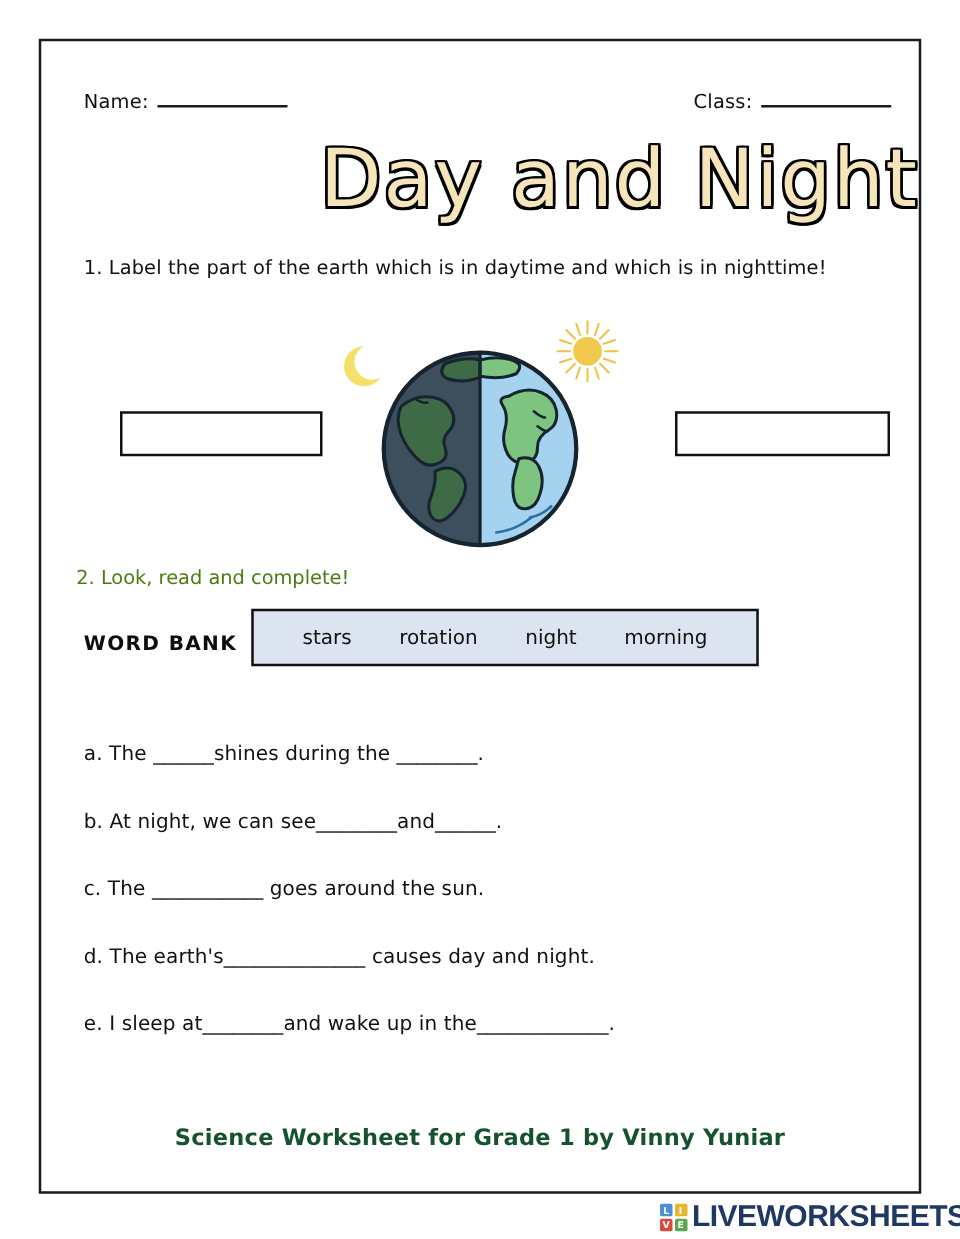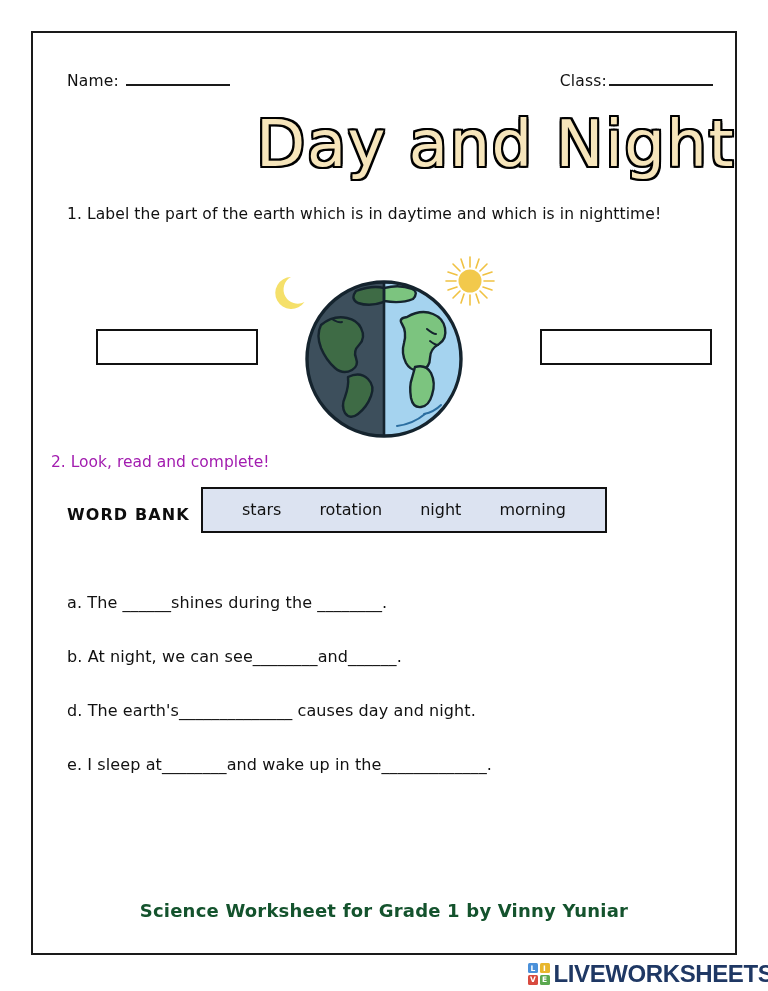--- a/index.html
+++ b/index.html
@@ -43,21 +43,21 @@
     display: flex;
     align-items: baseline;
     gap: 7px;
   }
   .class-field {
     position: absolute;
     right: 22px;
     top: 0;
     display: flex;
     align-items: baseline;
-    gap: 2px;
+    gap: 7px;
   }
   .field-label {
     font-size: 15.5px;
     color: #111111;
     letter-spacing: 0.2px;
   }
   .field-blank {
     display: inline-block;
     width: 104px;
     border-bottom: 2px solid #1a1a1a;
@@ -120,24 +120,24 @@
     border: 2.2px solid #111111;
     background: #ffffff;
     box-sizing: border-box;
   }
   .answer-box.left  { left: 63px; }
   .answer-box.right { right: 23px; width: 172px; }
 
   
   .q2-text {
     position: absolute;
-    left: 18px;
+    left: 28px;
     top: 420px;
     font-size: 15.5px;
-    color: #a21caf;
+    color: #4d7c0f;
     text-align: center;
   }
   .wordbank-label {
     position: absolute;
     left: 34px;
     top: 472px;
     font-size: 16px;
     font-weight: 700;
     color: #0d0d0d;
     letter-spacing: 1.1px;
@@ -338,20 +338,21 @@
       <span class="wb-word">stars</span>
       <span class="wb-word">rotation</span>
       <span class="wb-word">night</span>
       <span class="wb-word">morning</span>
     </div>
   </div>
 
   <div class="sentences">
     <div class="sentence">a. The ______shines during the ________.</div>
     <div class="sentence">b. At night, we can see________and______.</div>
+    <div class="sentence">c. The ___________ goes around the sun.</div>
     <div class="sentence">d. The earth's______________ causes day and night.</div>
     <div class="sentence">e. I sleep at________and wake up in the_____________.</div>
   </div>
 
   <div class="credit">Science Worksheet for Grade 1 by Vinny Yuniar</div>
 
 </div>
 
 <div class="lw-logo">
   <div class="lw-tiles">

